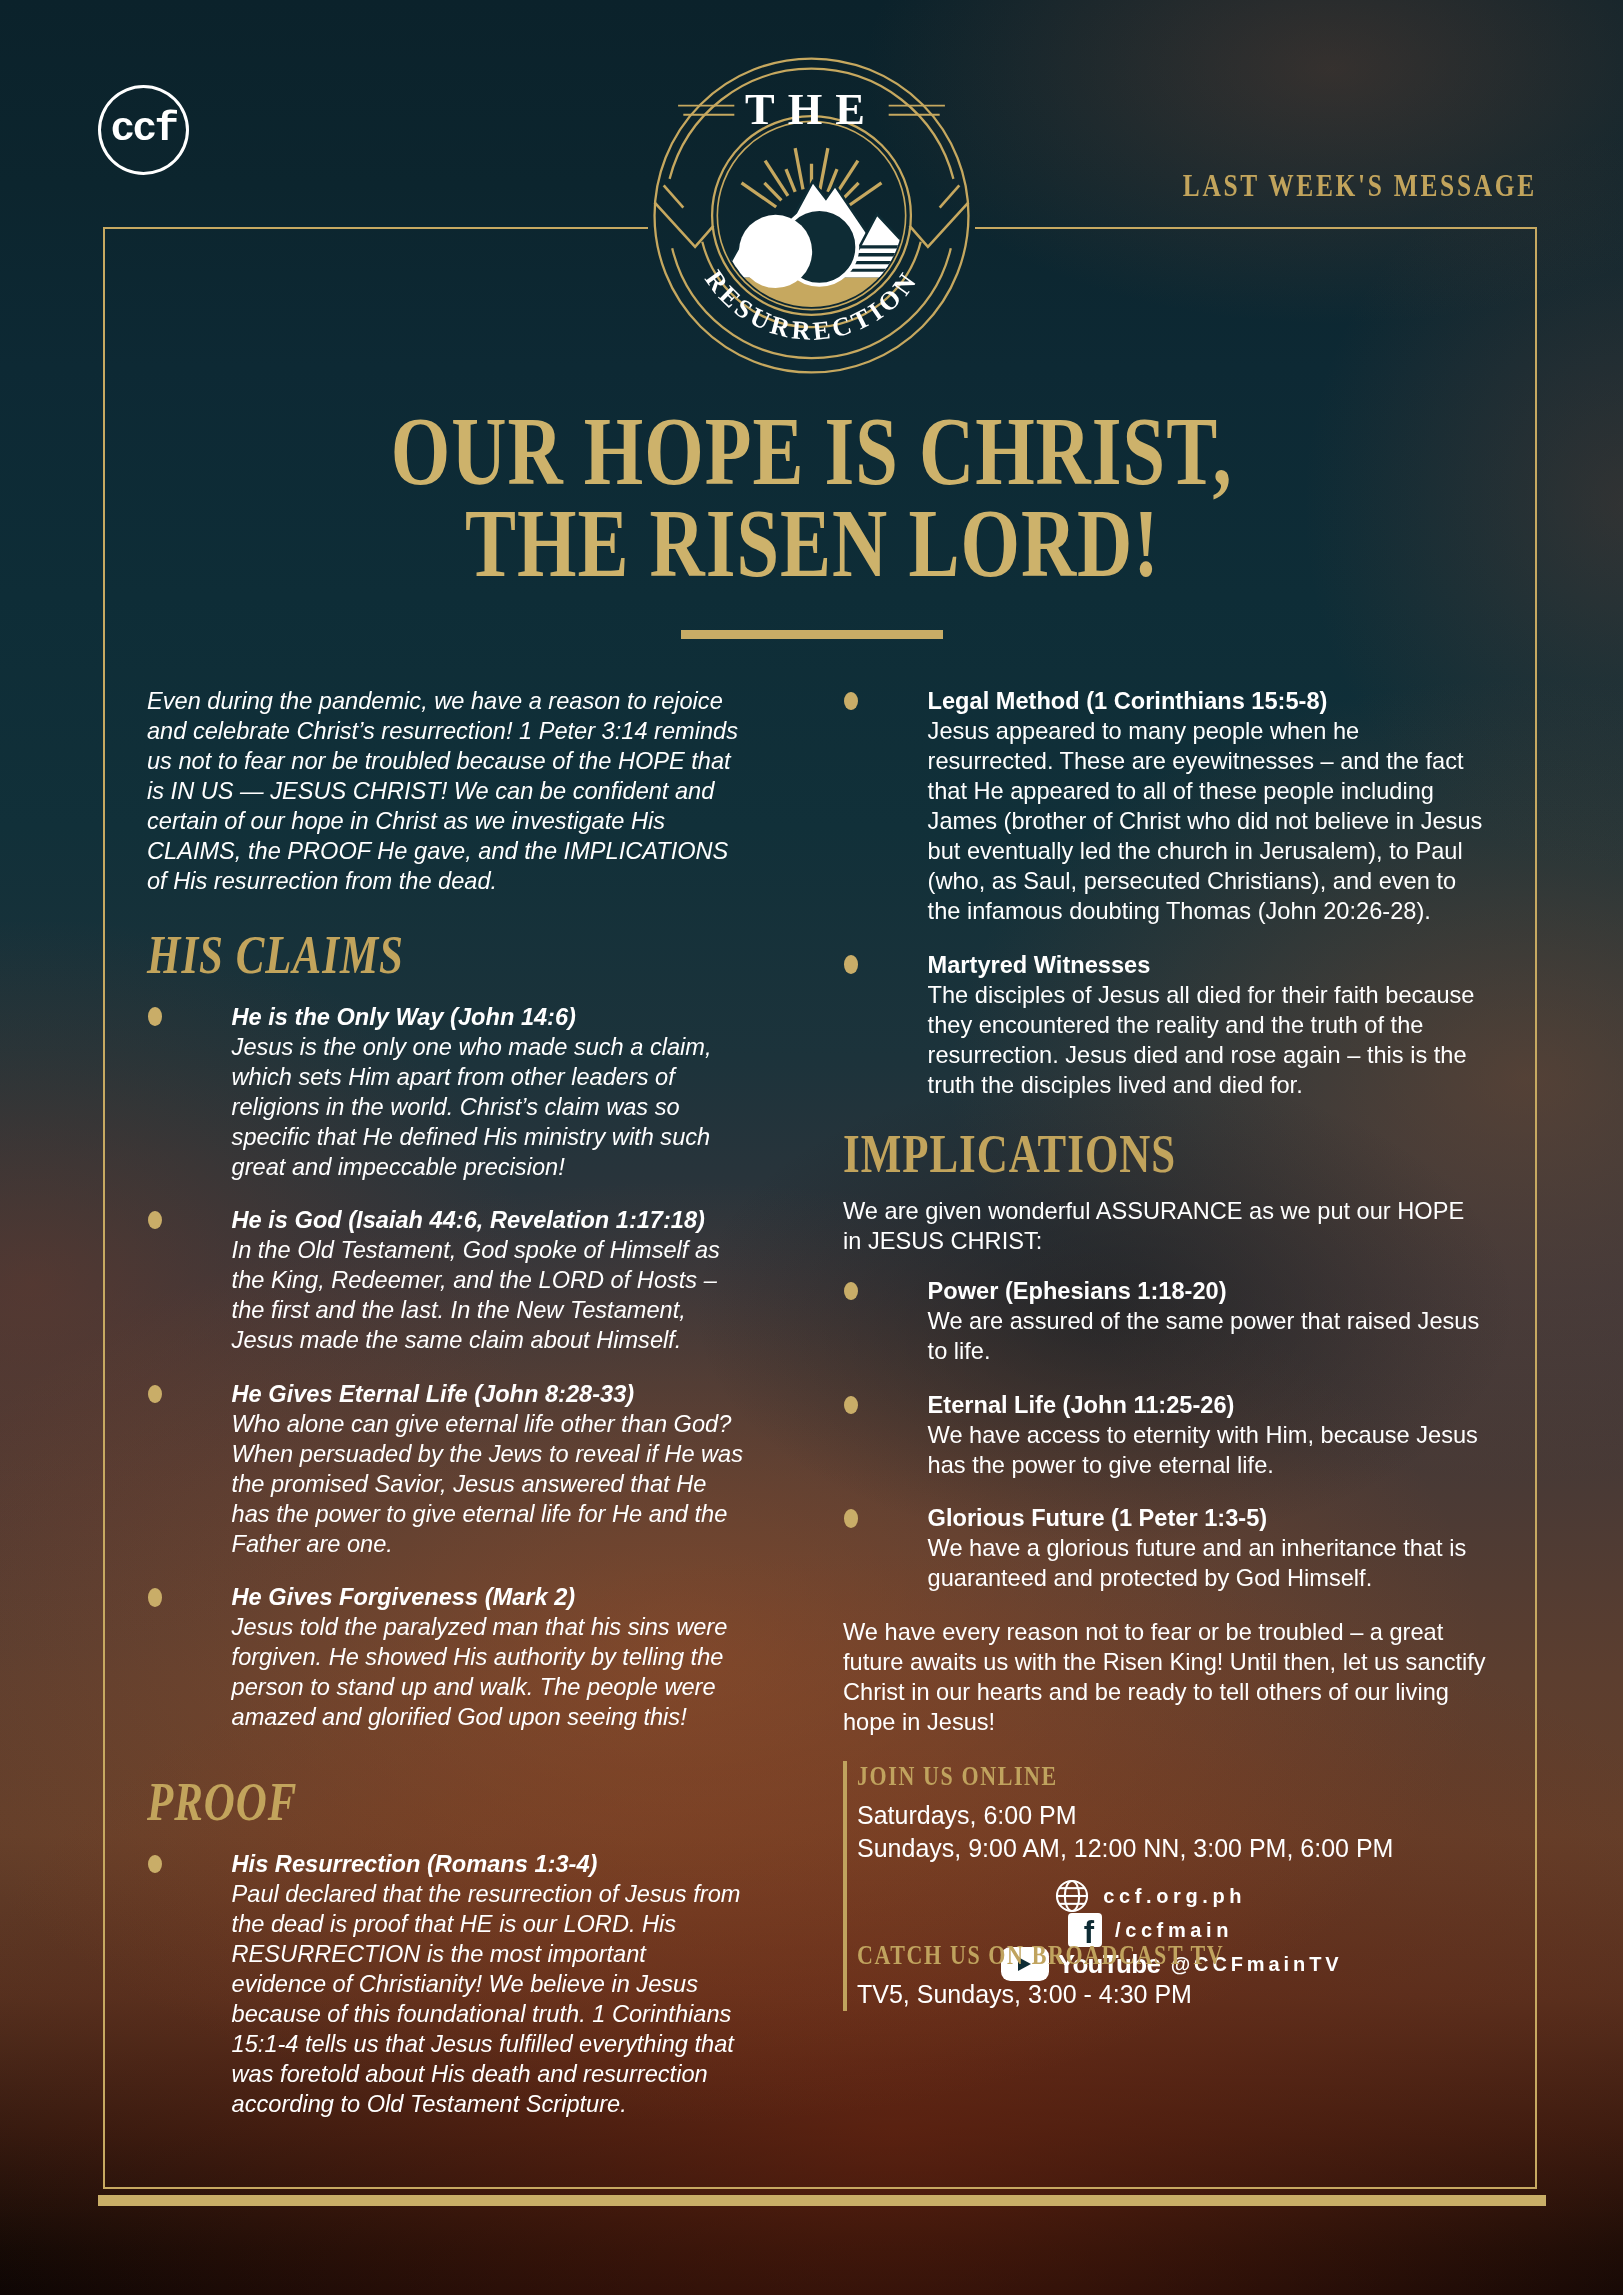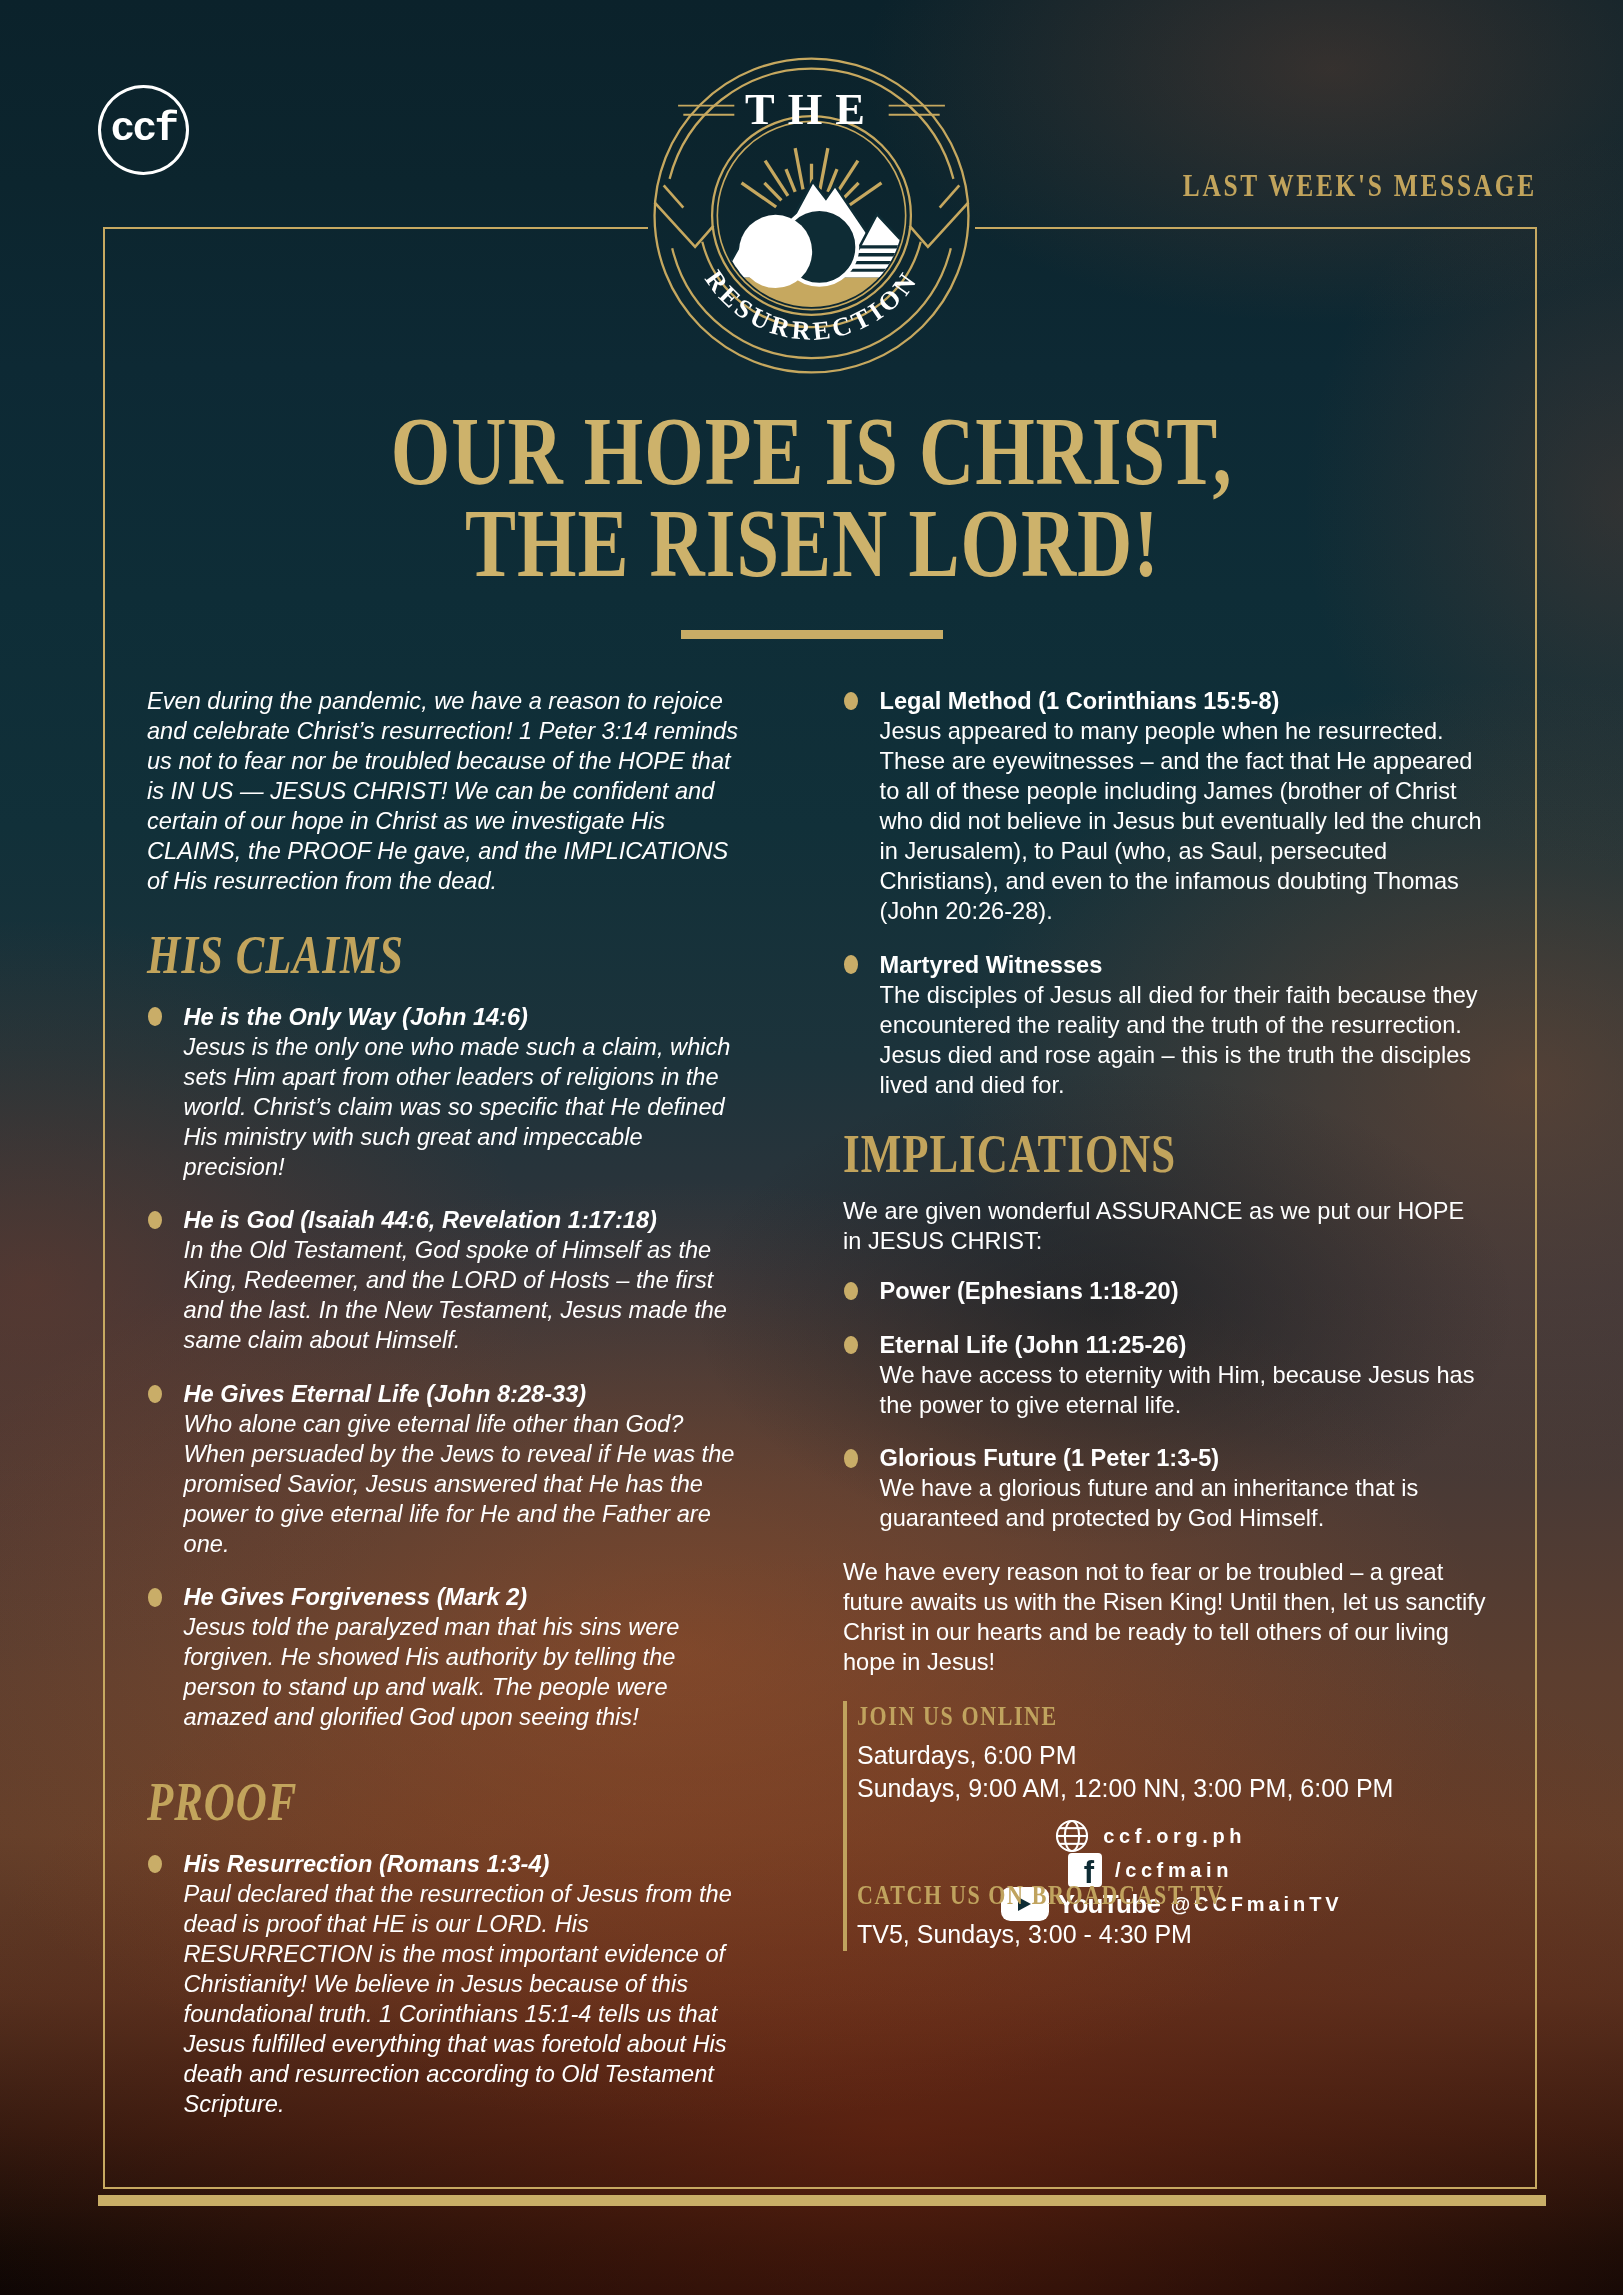--- a/index.html
+++ b/index.html
@@ -79,21 +79,21 @@
   .col-left{width:597px;flex:0 0 auto;font-style:italic;}
   .col-right{width:643px;flex:0 0 auto;}
   .para{margin:0 0 23.6px 0;}
   .gold-h2{
     font-family:"Liberation Serif",serif;font-weight:bold;
     font-size:55px;line-height:55px;color:#c2a45c;letter-spacing:1.3px;
     transform:scaleX(.78);transform-origin:left center;
     display:block;white-space:nowrap;
     margin:31px 0 19.6px 0;
   }
-  .bullet{display:flex;margin:0 0 23.6px 0;}
+  .bullet{display:flex;margin:0 0 23.6px 0;gap:48px;}
   .dot{
     flex:0 0 auto;width:13.7px;height:18.3px;border-radius:50%;
     background:#c9ad68;margin:5.9px 21.6px 0 1.3px;
   }
   .b-title{font-weight:bold;}
   
   .connect{
     margin-top:20px;border-left:4.6px solid #c0a35e;padding-left:10px;
   }
   .gold-h3{
@@ -290,20 +290,21 @@
       </div>
 
       <span class="gold-h2" style="margin-top:26px;margin-bottom:15.7px;">IMPLICATIONS</span>
 
       <p class="para" style="margin-bottom:20px;">We are given wonderful ASSURANCE as we put our HOPE in JESUS CHRIST:</p>
 
       <div class="bullet">
         <span class="dot"></span>
         <div>
           <div class="b-title">Power (Ephesians 1:18-20)</div>
+          <div>We are assured of the same power that raised Jesus to life.</div>
         </div>
       </div>
       <div class="bullet">
         <span class="dot"></span>
         <div>
           <div class="b-title">Eternal Life (John 11:25-26)</div>
           <div>We have access to eternity with Him, because Jesus has the power to give eternal life.</div>
         </div>
       </div>
       <div class="bullet">

